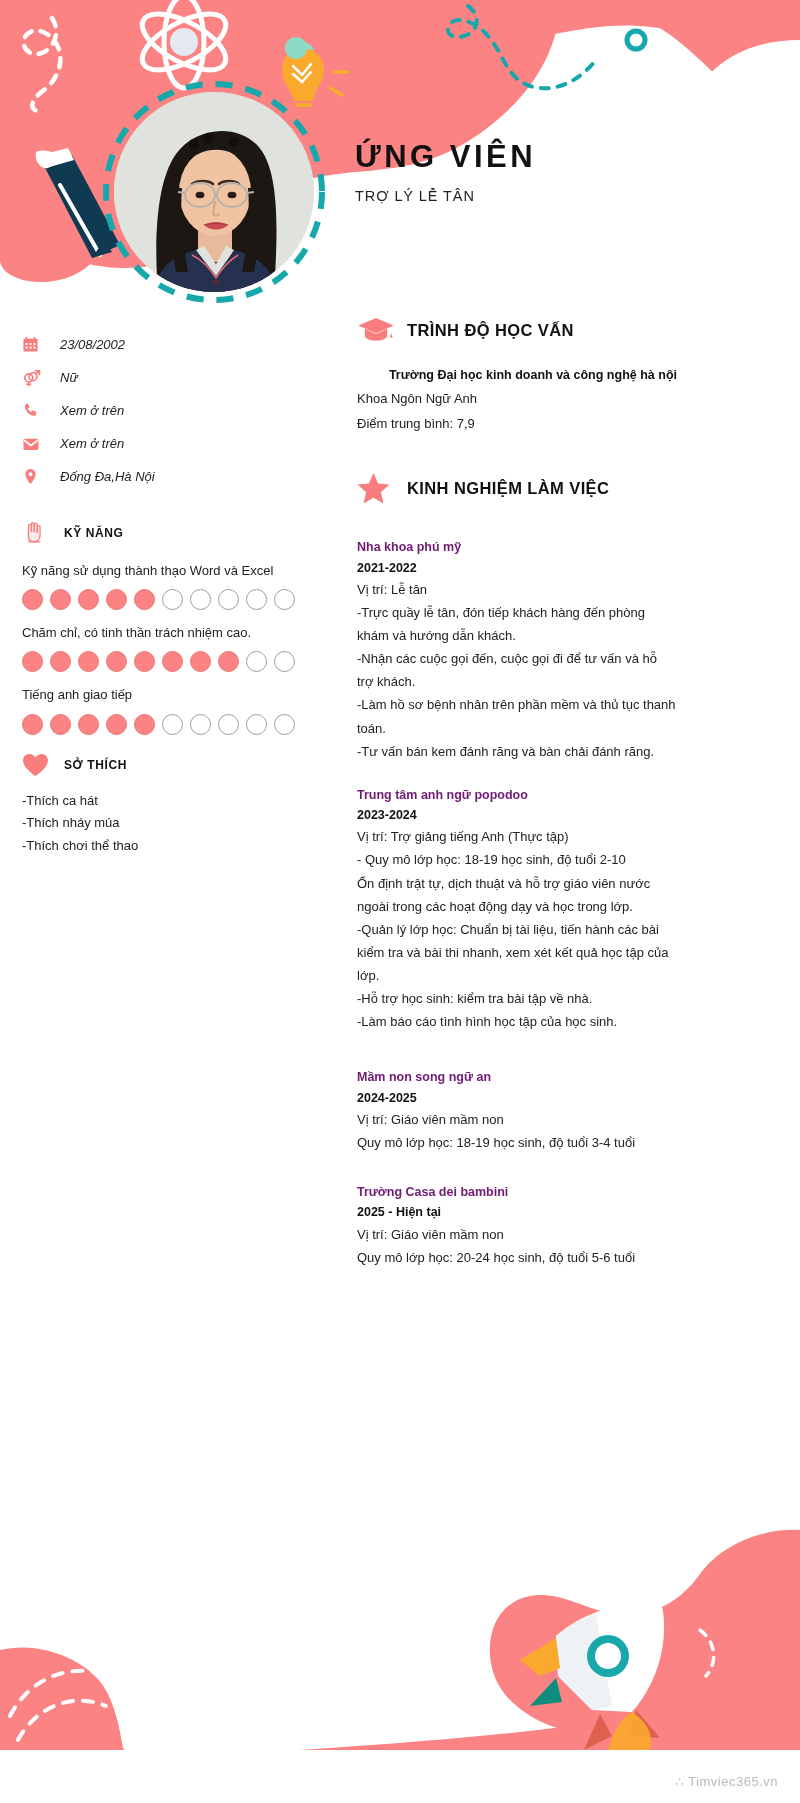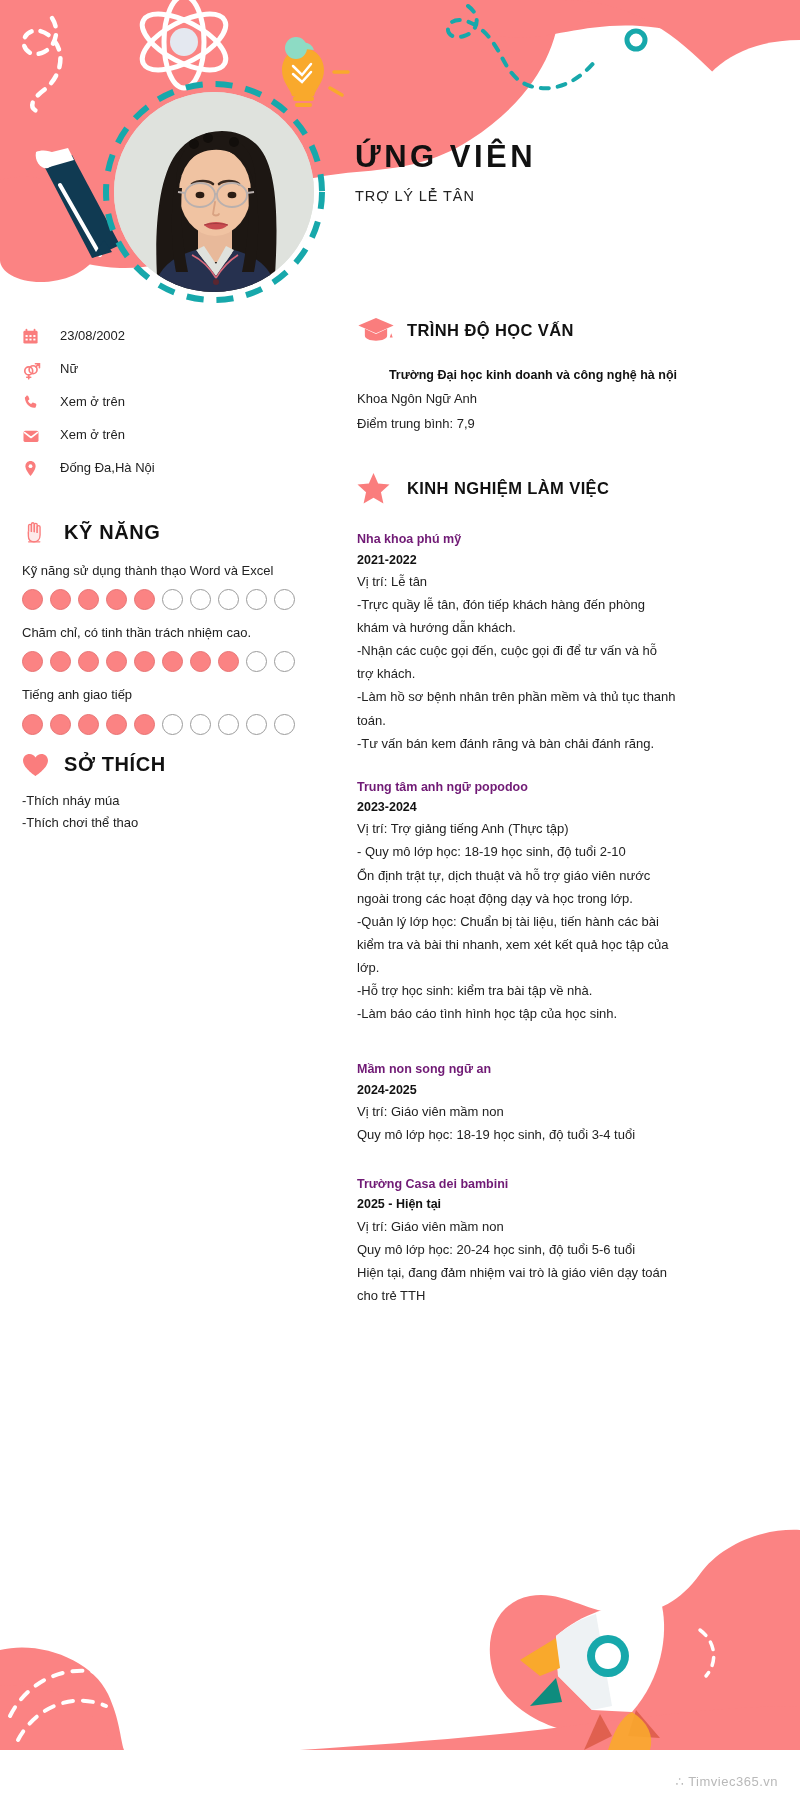--- a/index.html
+++ b/index.html
@@ -69,23 +69,24 @@
   }
   .col-right {
     position: absolute;
     left: 357px; top: 317px;
     width: 320px;
   }
 
   
   .contact-item {
     display: flex;
-    align-items: flex-start;
+    align-items: center;
     height: 33px;
     margin-bottom: 0px;
+    font-style: italic;
   }
   .contact-ico {
     width: 30px;
     flex: 0 0 30px;
     display: flex;
     align-items: center;
     justify-content: flex-start;
     color: #fa7d7d;
   }
   .contact-txt {
@@ -102,21 +103,21 @@
     margin-bottom: 16px;
   }
   .sec-ico {
     width: 34px;
     flex: 0 0 34px;
     display: flex;
     align-items: center;
     color: #fa7d7d;
   }
   .sec-title {
-    font-size: 20px;
+    font-size: 12px;
     font-weight: bold;
     letter-spacing: 0.6px;
     color: #111;
     padding-left: 8px;
   }
   .sec-title.big {
     font-size: 16.5px;
     letter-spacing: 0.4px;
   }
 
@@ -450,20 +451,21 @@
   <div class="sec-head" style="margin-top:18px;margin-bottom:13px;">
     <span class="sec-ico">
       <svg width="27" height="24" viewBox="0 0 28 25" fill="currentColor">
         <path d="M14 24 C14 24 1 15.6 1 7.9 C1 3.8 4.2 1 7.8 1 C10.4 1 12.7 2.4 14 4.6
                  C15.3 2.4 17.6 1 20.2 1 C23.8 1 27 3.8 27 7.9 C27 15.6 14 24 14 24 Z"></path>
       </svg>
     </span>
     <span class="sec-title">SỞ THÍCH</span>
   </div>
   <div>
+    <div class="hobby-line">-Thích ca hát</div>
     <div class="hobby-line">-Thích nháy múa</div>
     <div class="hobby-line">-Thích chơi thể thao</div>
   </div>
 </div>
 
 <div class="col-right">
 
   <div class="sec-head" style="margin-top:0;margin-bottom:22px;">
     <span class="sec-ico" style="width:42px;flex:0 0 42px;">
       <svg width="38" height="26" viewBox="0 0 40 28" fill="currentColor">
@@ -473,21 +475,21 @@
       </svg>
     </span>
     <span class="sec-title big">TRÌNH ĐỘ HỌC VẤN</span>
   </div>
   <div>
     <div class="edu-line-b">Trường Đại học kinh doanh và công nghệ hà nội</div>
     <div class="edu-line">Khoa Ngôn Ngữ Anh</div>
     <div class="edu-line">Điểm trung bình: 7,9</div>
   </div>
 
-  <div class="sec-head" style="margin-top:36px;margin-bottom:25px;">
+  <div class="sec-head" style="margin-top:36px;margin-bottom:33px;">
     <span class="sec-ico" style="width:42px;flex:0 0 42px;">
       <svg width="33" height="32" viewBox="0 0 34 33" fill="currentColor">
         <path d="M17 1 L21.8 11.8 L33.5 13 L24.7 20.9 L27.2 32.4 L17 26.5 L6.8 32.4 L9.3 20.9 L0.5 13 L12.2 11.8 Z"></path>
       </svg>
     </span>
     <span class="sec-title big">KINH NGHIỆM LÀM VIỆC</span>
   </div>
 
   <div>
 
@@ -517,21 +519,20 @@
       <div class="job-years">2024-2025</div>
       <div class="job-line">Vị trí: Giáo viên mầm non</div>
       <div class="job-line">Quy mô lớp học: 18-19 học sinh, độ tuổi 3-4 tuổi</div>
     </div>
 
     <div class="job" style="margin-top:28px;">
       <div class="job-name">Trường Casa dei bambini</div>
       <div class="job-years">2025 - Hiện tại</div>
       <div class="job-line">Vị trí: Giáo viên mầm non</div>
       <div class="job-line">Quy mô lớp học: 20-24 học sinh, độ tuổi 5-6 tuổi</div>
-      <div class="job-line">Hiện tại, đang đảm nhiệm vai trò là giáo viên dạy toán cho trẻ TTH</div>
     </div>
 
   </div>
 </div>
 
 <div class="footer-deco">
   <svg width="800" height="240" viewBox="0 0 800 240">
 
     <path d="M800,240 L800,20 C760,18 720,36 700,64 C680,92 654,106 620,104
              C586,102 562,80 530,86 C498,92 484,124 492,158

